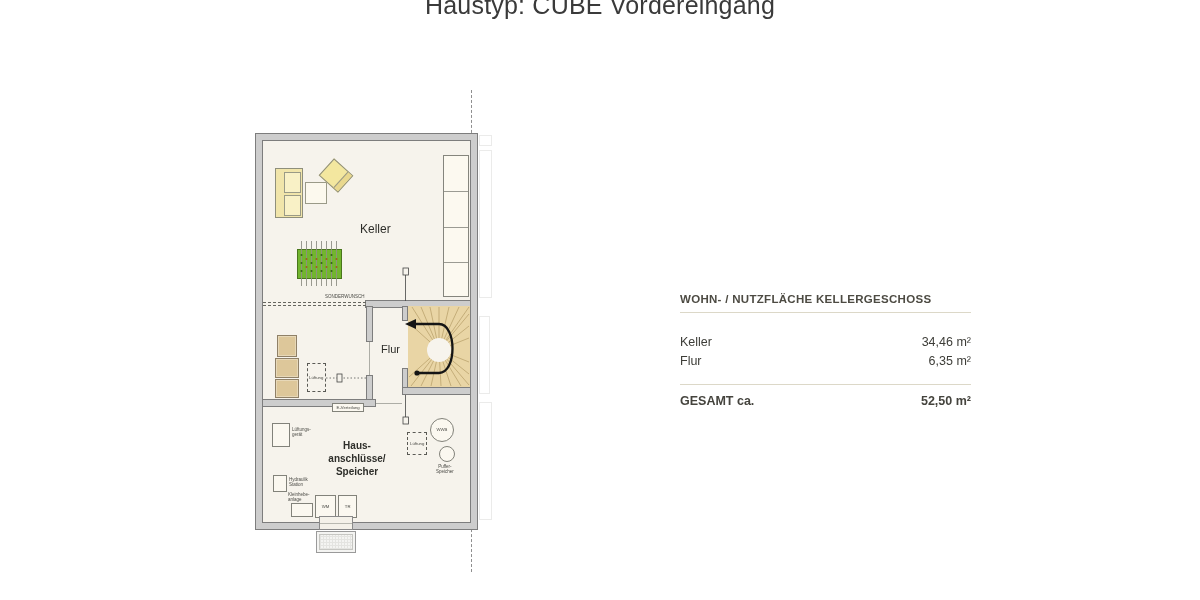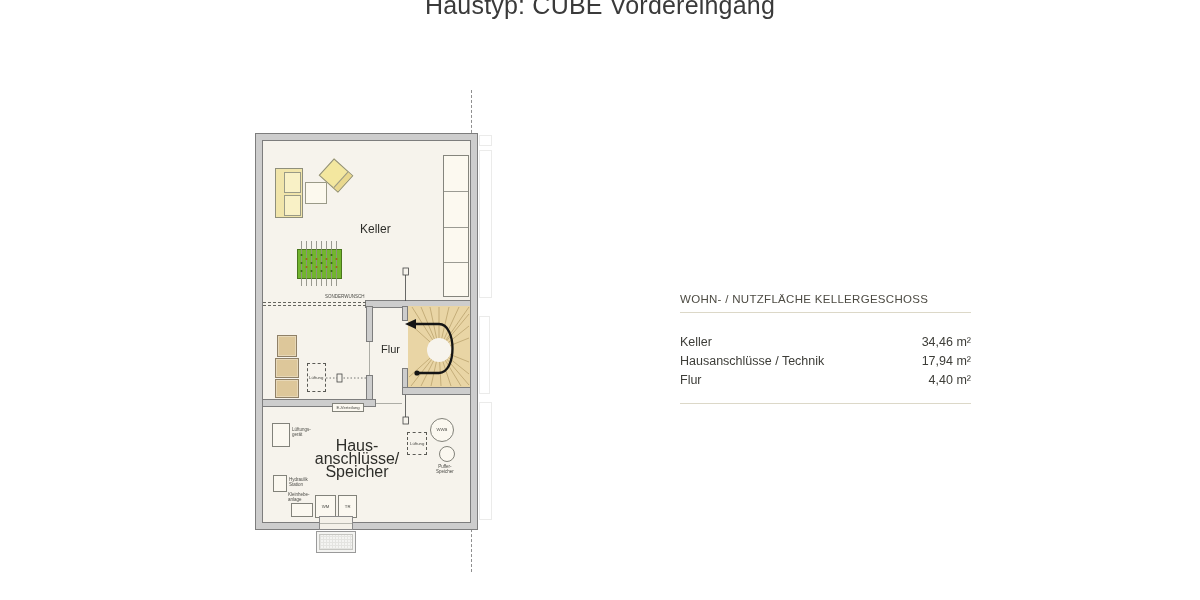--- a/index.html
+++ b/index.html
@@ -63,21 +63,21 @@
                repeating-linear-gradient(90deg,#e4e4e1 0 1px,transparent 1px 3px);}
 
   .plan-svg{position:absolute;left:0;top:0;width:223px;height:397px;z-index:5;pointer-events:none;}
 
   
   .boundary{position:absolute;left:471px;top:90px;width:0;height:482px;border-left:1px dashed #8f8f8f;}
   .ghost{position:absolute;border:1px solid #ebebea;box-sizing:border-box;}
 
   
   .area-table{position:absolute;left:680px;top:293px;width:291px;}
-  .at-header{font-size:11.5px;font-weight:normal;letter-spacing:.3px;color:#4d4b43;}
+  .at-header{font-size:11.5px;font-weight:bold;letter-spacing:.3px;color:#4d4b43;}
   .at-rule{border-top:1px solid #dcd8c8;margin-top:7px;}
   .at-rows{margin-top:20px;}
   .at-row{display:flex;justify-content:space-between;font-size:12.5px;color:#3d3d38;line-height:19px;}
   .at-total{display:flex;justify-content:space-between;font-size:12.5px;font-weight:bold;
     color:#45443e;margin-top:9px;}
   .at-rule2{border-top:1px solid #dcd8c8;margin-top:13px;}
 </style>
 </head>
 <body>
 
@@ -178,21 +178,21 @@
 
     <div class="window-recess">
       <div class="window-line"></div>
     </div>
     <div class="lightwell">
       <div class="lightwell-in"></div>
     </div>
 
     <div class="room-label" style="left:105px;top:89px;">Keller</div>
     <div class="room-label" style="left:126px;top:210px;font-size:11px;">Flur</div>
-    <div class="room-label room-label-c" style="left:50px;top:306px;width:104px;font-size:16px;">
+    <div class="room-label room-label-c" style="left:50px;top:306px;width:104px;font-size:10px;font-weight:bold;">
       <span style="display:block">Haus-</span>
       <span style="display:block">anschlüsse/</span>
       <span style="display:block">Speicher</span>
     </div>
 
     <svg class="plan-svg" viewBox="0 0 223 397">
 
       <g stroke="#b59c66" stroke-width="0.7">
         <line x1="184" y1="217" x2="157" y2="174"></line>
           <line x1="184" y1="217" x2="166" y2="174"></line>
@@ -276,24 +276,24 @@
 
   <div class="area-table">
     <div class="at-header">WOHN- / NUTZFLÄCHE KELLERGESCHOSS</div>
     <div class="at-rule"></div>
     <div class="at-rows">
       <div class="at-row">
         <span>Keller</span>
         <span>34,46 m²</span>
       </div>
       <div class="at-row">
-        <span>Hausanschlüsse / Technik</span>
-        <span>17,94 m²</span>
+        <span>Flur</span>
+        <span>6,35 m²</span>
       </div>
-      <div class="at-row">
-        <span>Flur</span>
-        <span>4,40 m²</span>
-      </div>
     </div>
     <div class="at-rule2"></div>
+    <div class="at-total">
+      <span>GESAMT ca.</span>
+      <span>52,50 m²</span>
+    </div>
   </div>
 
 </div>
 
 </body></html>

